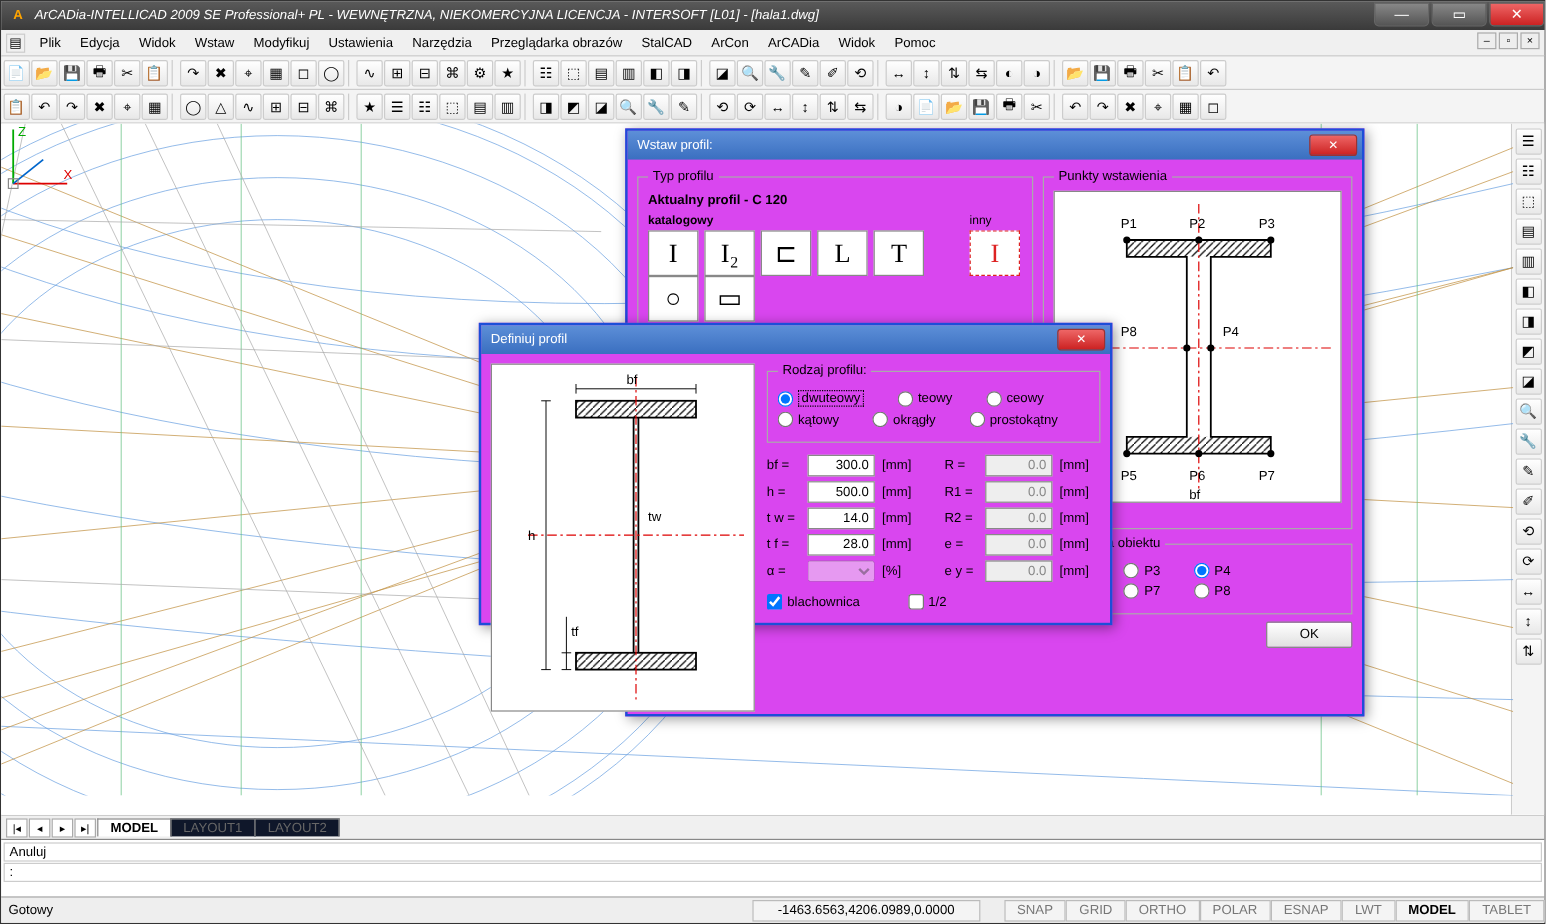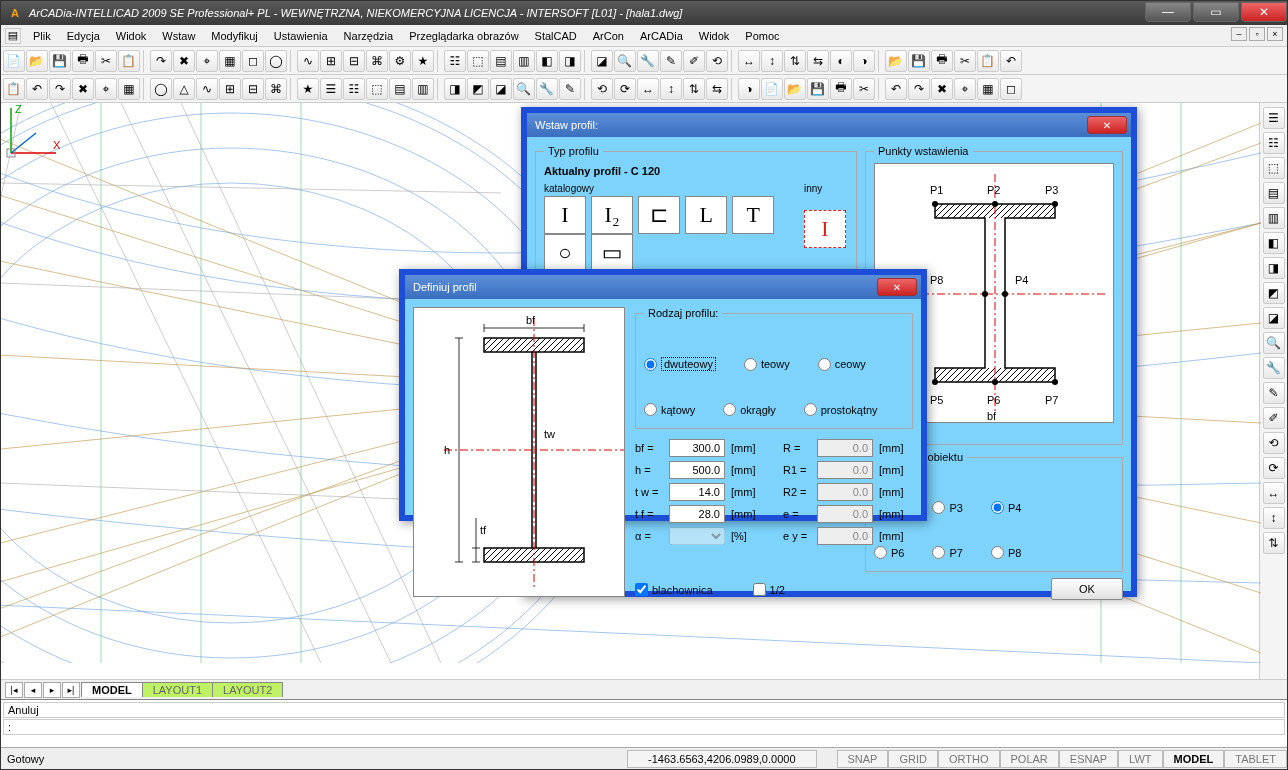--- a/index.html
+++ b/index.html
@@ -24,43 +24,43 @@
 
   .workspace { flex:1; position:relative; background:#fff; overflow:hidden; display:flex; }
   .canvas-area { flex:1; position:relative; background:#fff; }
   .canvas-area svg { position:absolute; top:0; left:0; }
   .right-toolbar { width:28px; background:#f4f4f4; border-left:1px solid #ccc; display:flex; flex-direction:column; align-items:center; padding-top:4px; gap:3px; }
 
   .tabs-bar { height:20px; background:#f0f0f0; border-top:1px solid #ccc; display:flex; align-items:center; padding-left:4px; }
   .tab-nav { width:18px; height:16px; border:1px solid #aaa; background:#fff; margin-right:1px; display:flex; align-items:center; justify-content:center; font-size:9px; }
   .tab { border:1px solid #888; border-bottom:none; padding:1px 10px; background:#fff; margin-right:-1px; }
   .tab.active { background:#fff; font-weight:bold; }
-  .tab.inactive { background:#bef264; color:#666; }
+  .tab.inactive { background:#0f172a; color:#666; }
 
   .command-area { height:48px; border-top:1px solid #888; background:#fff; padding:2px; font-family: "Courier New", monospace; font-size:12px; }
   .command-area .line { padding:1px 4px; border:1px solid #ccc; margin-bottom:1px; background:#fff; }
 
   .status-bar { height:22px; background:#eee; border-top:1px solid #aaa; display:flex; align-items:center; }
   .status-left { flex:1; padding-left:6px; }
   .status-cell { border:1px solid #bbb; padding:2px 10px; background:#f4f4f4; color:#777; height:18px; }
   .status-cell.active { color:#000; font-weight:bold; }
   .coord-cell { border:1px solid #bbb; padding:2px 20px; background:#f4f4f4; margin-right:20px; }
 
   
-  .dialog { position:absolute; background:#7dd3fc; border:6px solid #1d4ed8; box-shadow:2px 2px 10px rgba(0,0,0,.4); }
+  .dialog { position:absolute; background:#d946ef; border:2px solid #1d4ed8; box-shadow:2px 2px 10px rgba(0,0,0,.4); }
   .dlg-title { height:24px; background:linear-gradient(#5d8fd8,#3a6fc0); color:#fff; display:flex; align-items:center; padding-left:8px; }
   .dlg-title .spacer { flex:1; }
   .dlg-close { width:40px; height:18px; background:linear-gradient(#e66,#c22); border:1px solid #933; border-radius:3px; color:#fff; display:flex; align-items:center; justify-content:center; margin-right:4px; font-size:10px; }
   .dlg-body { padding:8px; }
   fieldset { border:1px solid #aaa; padding:6px 8px 8px; margin-bottom:6px; }
   legend { padding:0 4px; }
   .prof-btn { width:42px; height:38px; border:1px solid #888; background:#fff; display:inline-flex; align-items:center; justify-content:center; font-size:22px; font-family: "Times New Roman", serif; margin-right:2px; cursor:pointer; }
   .prof-btn.red { color:#d22; border:1px dashed #d22; }
   .radio-row { display:flex; gap:28px; margin:4px 0; align-items:center; }
-  .radio-item { display:flex; align-items:center; gap:4px;margin-top:28px; }
+  .radio-item { display:flex; align-items:center; gap:4px; }
   .param-row { display:flex; align-items:center; gap:6px; margin:4px 0; font-size:11px;justify-content:space-between; }
   .param-row label { width:28px; text-align:left; }
   .param-row input[type=text] { width:56px; height:18px; text-align:right; padding-right:4px; border:1px solid #888; }
   .param-row input[disabled] { background:#eee; color:#888; }
   .unit { width:34px; }
   .btn { min-width:72px; height:22px; border:1px solid #888; background:linear-gradient(#fff,#e0e0e0); border-radius:2px; cursor:pointer; }
 
   .insert-img { background:#fff; border:1px solid #888; position:relative; }
   .ucs-icon { position:absolute; right:44px; bottom:160px; width:60px; height:60px; }
 </style>
@@ -265,31 +265,31 @@
           <div class="dlg-close">✕</div>
         </div>
         <div class="dlg-body">
           <div style="display:flex; gap:8px;">
             <div style="width:330px;">
               <fieldset>
                 <legend>Typ profilu</legend>
                 <div style="text-align:left;font-weight:bold;margin:2px 0 6px;">Aktualny profil - C 120</div>
                 <div style="display:flex;align-items:flex-start;gap:8px;">
                   <div>
-                   <div style="font-size:10px;margin-bottom:2px;">katalogowy</div>
+                   <div style="font-size:10px;margin-bottom:2px;font-weight:bold;">katalogowy</div>
                    <div class="prof-btn">I</div>
                    <div class="prof-btn">I₂</div>
                    <div class="prof-btn">⊏</div>
                    <div class="prof-btn">L</div>
                    <div class="prof-btn">T</div>
                    <div class="prof-btn">○</div>
                    <div class="prof-btn">▭</div>
                   </div>
                   <div>
-                    <div style="font-size:10px;margin-bottom:16px;">inny</div>
+                    <div style="font-size:10px;margin-bottom:2px;">inny</div>
                     <div class="prof-btn red">I</div>
                   </div>
                 </div>
               </fieldset>
               <fieldset>
                 <legend>Typ widoku</legend>
                 <div class="radio-item">
                     <input type="radio" checked="" style="">
                     <span>przekrój</span>
                   </div>

